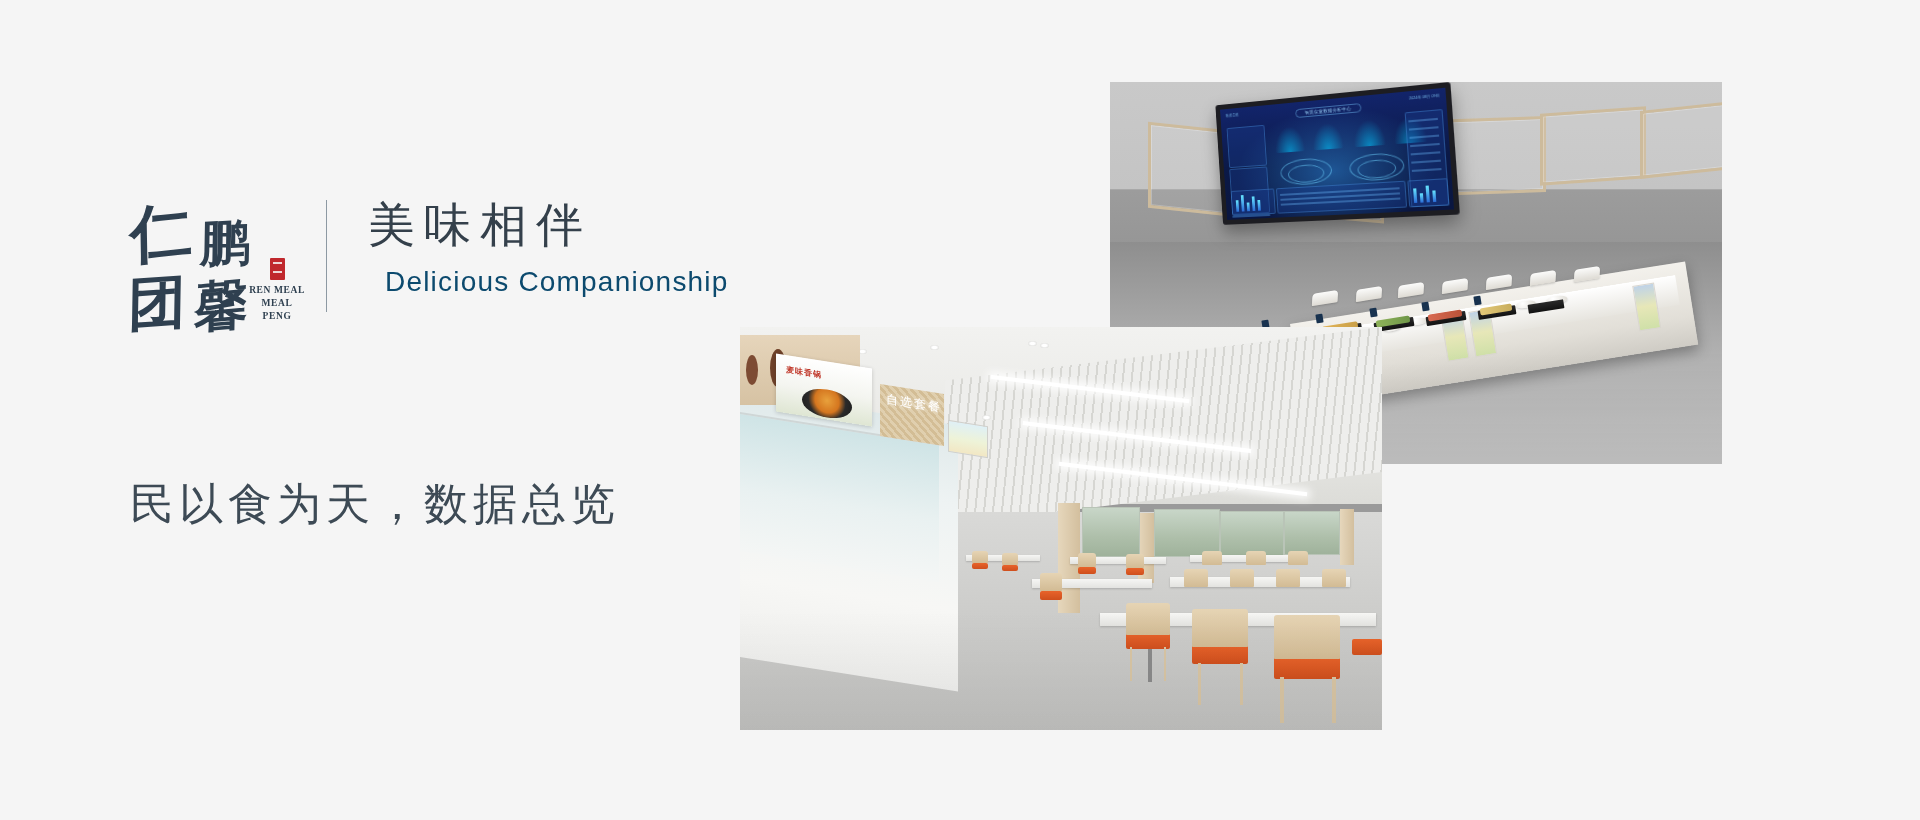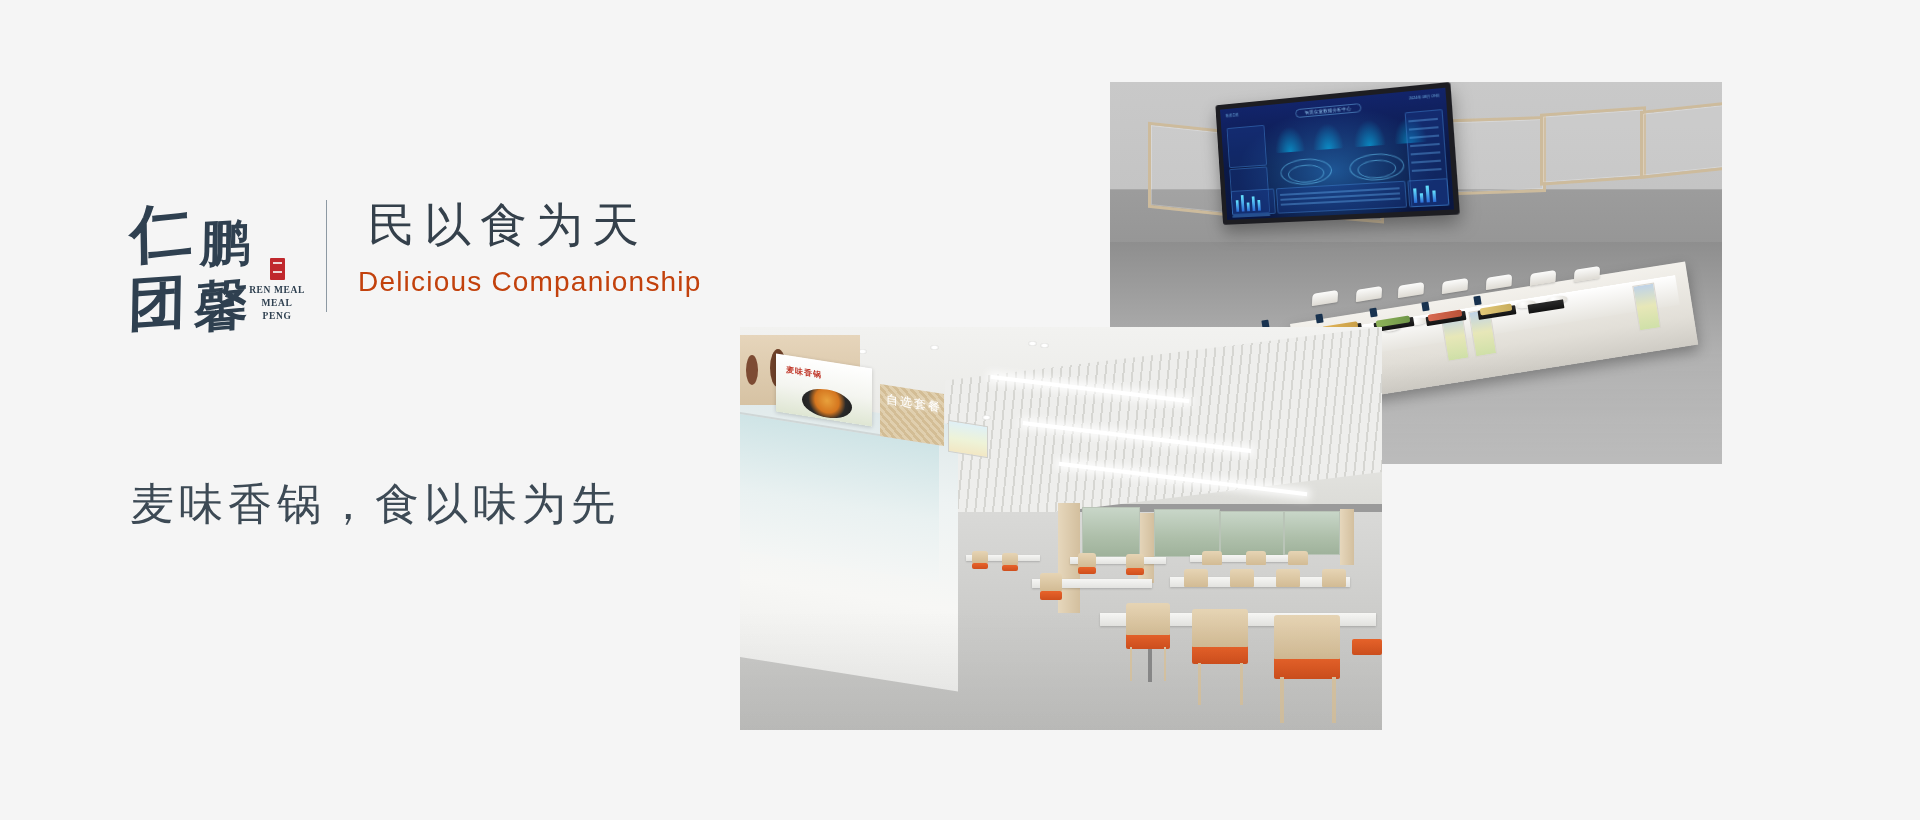--- a/index.html
+++ b/index.html
@@ -109,26 +109,26 @@
     font-size: 47px;
     line-height: 58px;
     letter-spacing: 9px;
     color: #34404b;
     font-weight: 500;
     white-space: nowrap;
   }
 
   .subhead {
     position: absolute;
-    left: 230px;
+    left: 257px;
     top: 68px;
     font-size: 28px;
     line-height: 36px;
     letter-spacing: 1.2px;
-    color: #c2410c;
+    color: #0c4a6e;
     font-weight: 300;
     white-space: nowrap;
   }
 
   .tagline {
     position: absolute;
     left: 130px;
     top: 473px;
     font-size: 44px;
     line-height: 62px;
@@ -409,25 +409,25 @@
       <div class="logo-side">
         <div class="seal"></div>
         <div class="logo-en-line">REN MEAL</div>
         <div class="logo-en-line">MEAL</div>
         <div class="logo-en-line">PENG</div>
       </div>
     </div>
 
     <div class="divider"></div>
 
-    <div class="headline">民以食为天</div>
+    <div class="headline">美味相伴</div>
     <div class="subhead">Delicious Companionship</div>
   </div>
 
-  <div class="tagline">麦味香锅，食以味为先</div>
+  <div class="tagline">民以食为天，数据总览</div>
 
   <div class="photo photo-smart">
     <div class="sc-wall"></div>
     <div class="sc-floor"></div>
 
     <div class="sc-frame sc-f1"></div>
     <div class="sc-frame sc-f2"></div>
     <div class="sc-frame sc-f4"></div>
     <div class="sc-frame sc-f3"></div>
     <div class="sc-frame sc-f5"></div>

